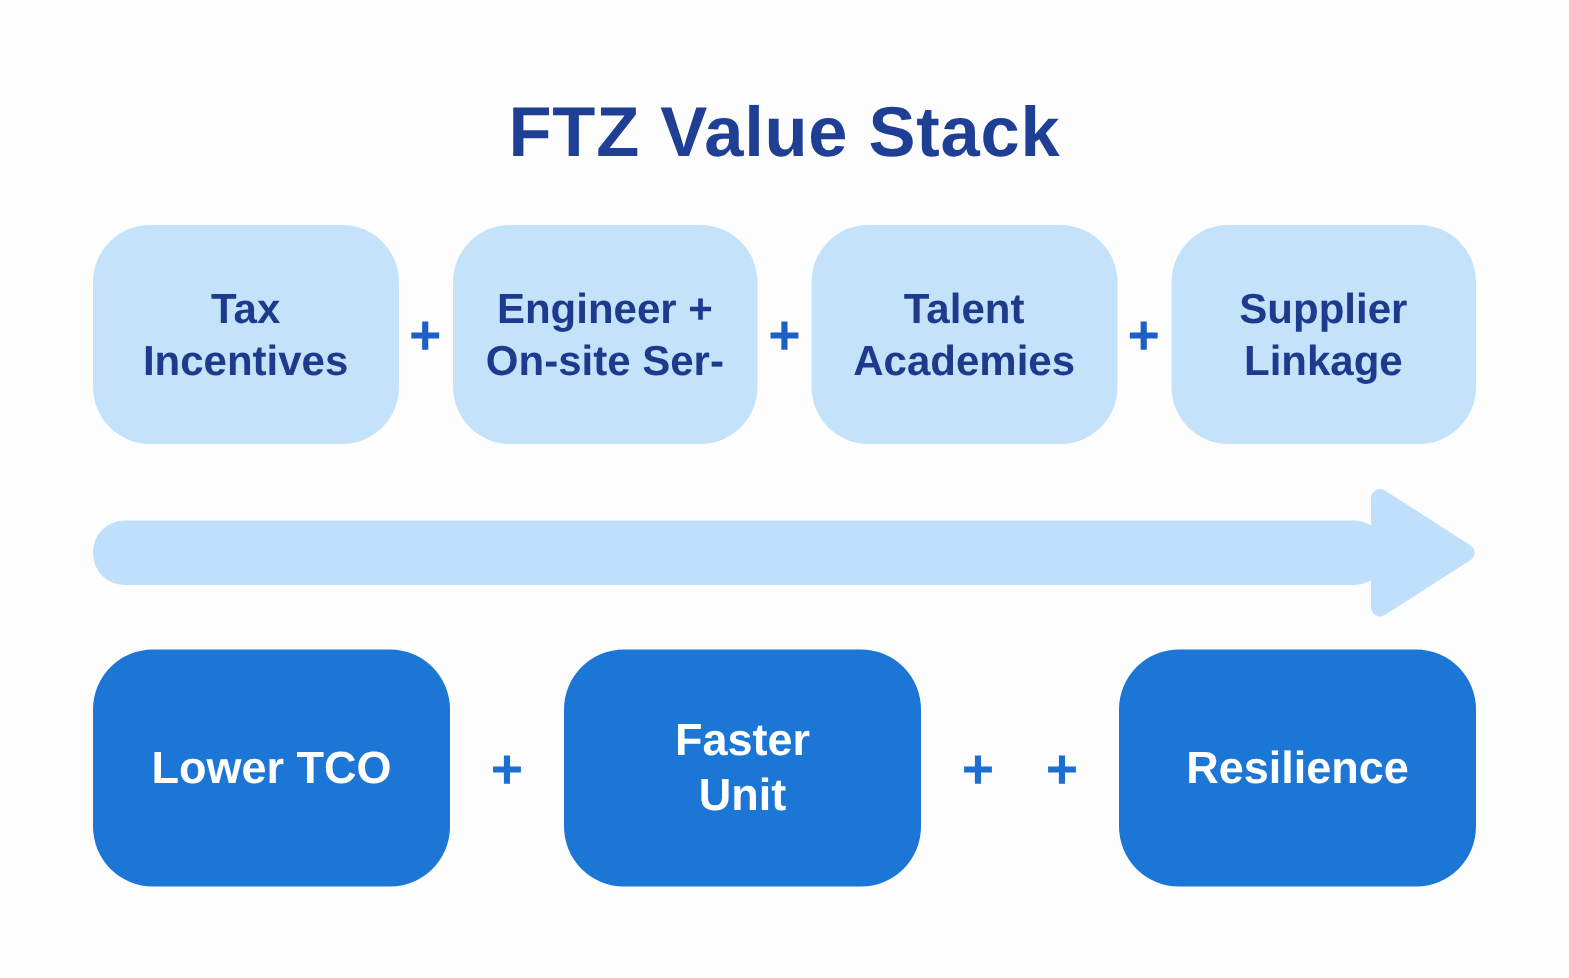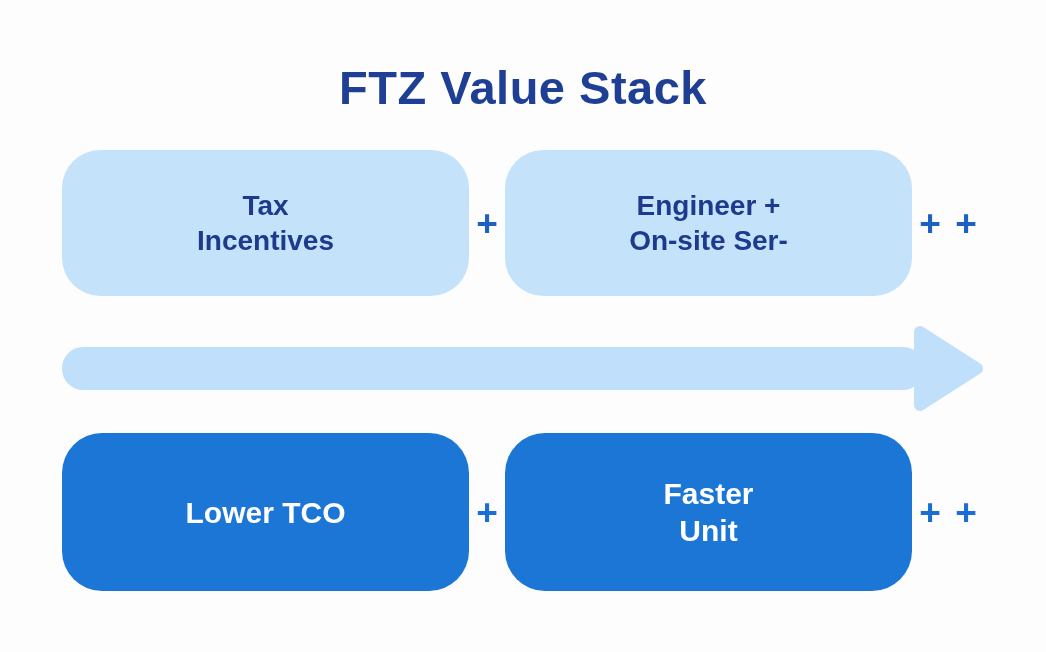--- a/index.html
+++ b/index.html
@@ -28,21 +28,21 @@
     line-height:1.2;
     color:var(--title-text);
     letter-spacing:0.5px;
   }
   .row{
     display:flex;
     align-items:center;
     margin:0 62px;
   }
   .row.top{margin-top:34px;}
-  .row.bottom{margin-top:17px;}
+  .row.bottom{margin-top:17px;gap:20px;}
   .box{
     flex:1;
     display:flex;
     flex-direction:column;
     align-items:center;
     justify-content:center;
     font-weight:bold;
     text-align:center;
   }
   .box.top{
@@ -90,21 +90,29 @@
     <div class="box top">
       <div class="label">Tax
 Incentives</div>
     </div>
     <div class="plus top">+</div>
     <div class="box top">
       <div class="label">Engineer +
 On-site Ser-</div>
     </div>
     <div class="plus top">+</div>
+    <div class="box top">
+      <div class="label">Talent
+Academies</div>
+    </div>
     <div class="plus top">+</div>
+    <div class="box top">
+      <div class="label">Supplier
+Linkage</div>
+    </div>
   </div>
 
   <div class="arrow-wrap">
     <svg viewBox="0 0 922 96" preserveAspectRatio="none" aria-hidden="true">
       <rect x="0" y="27" width="862" height="43" rx="21" fill="currentColor"></rect>
       <path d="M858 12 L915 48.5 L858 85 Z" fill="currentColor" stroke="currentColor" stroke-width="12" stroke-linejoin="round"></path>
     </svg>
   </div>
 
   <div class="row bottom">
@@ -112,15 +120,19 @@
       <div class="main">Lower TCO</div>
     </div>
     <div class="plus bottom">+</div>
     <div class="box bottom">
       <div class="main">Faster
 Unit</div>
 
     </div>
     <div class="plus bottom">+</div>
     <div class="plus bottom">+</div>
+    <div class="box bottom">
+      <div class="main">Resilience</div>
+
+    </div>
   </div>
 
 </div>
 
 </body></html>

